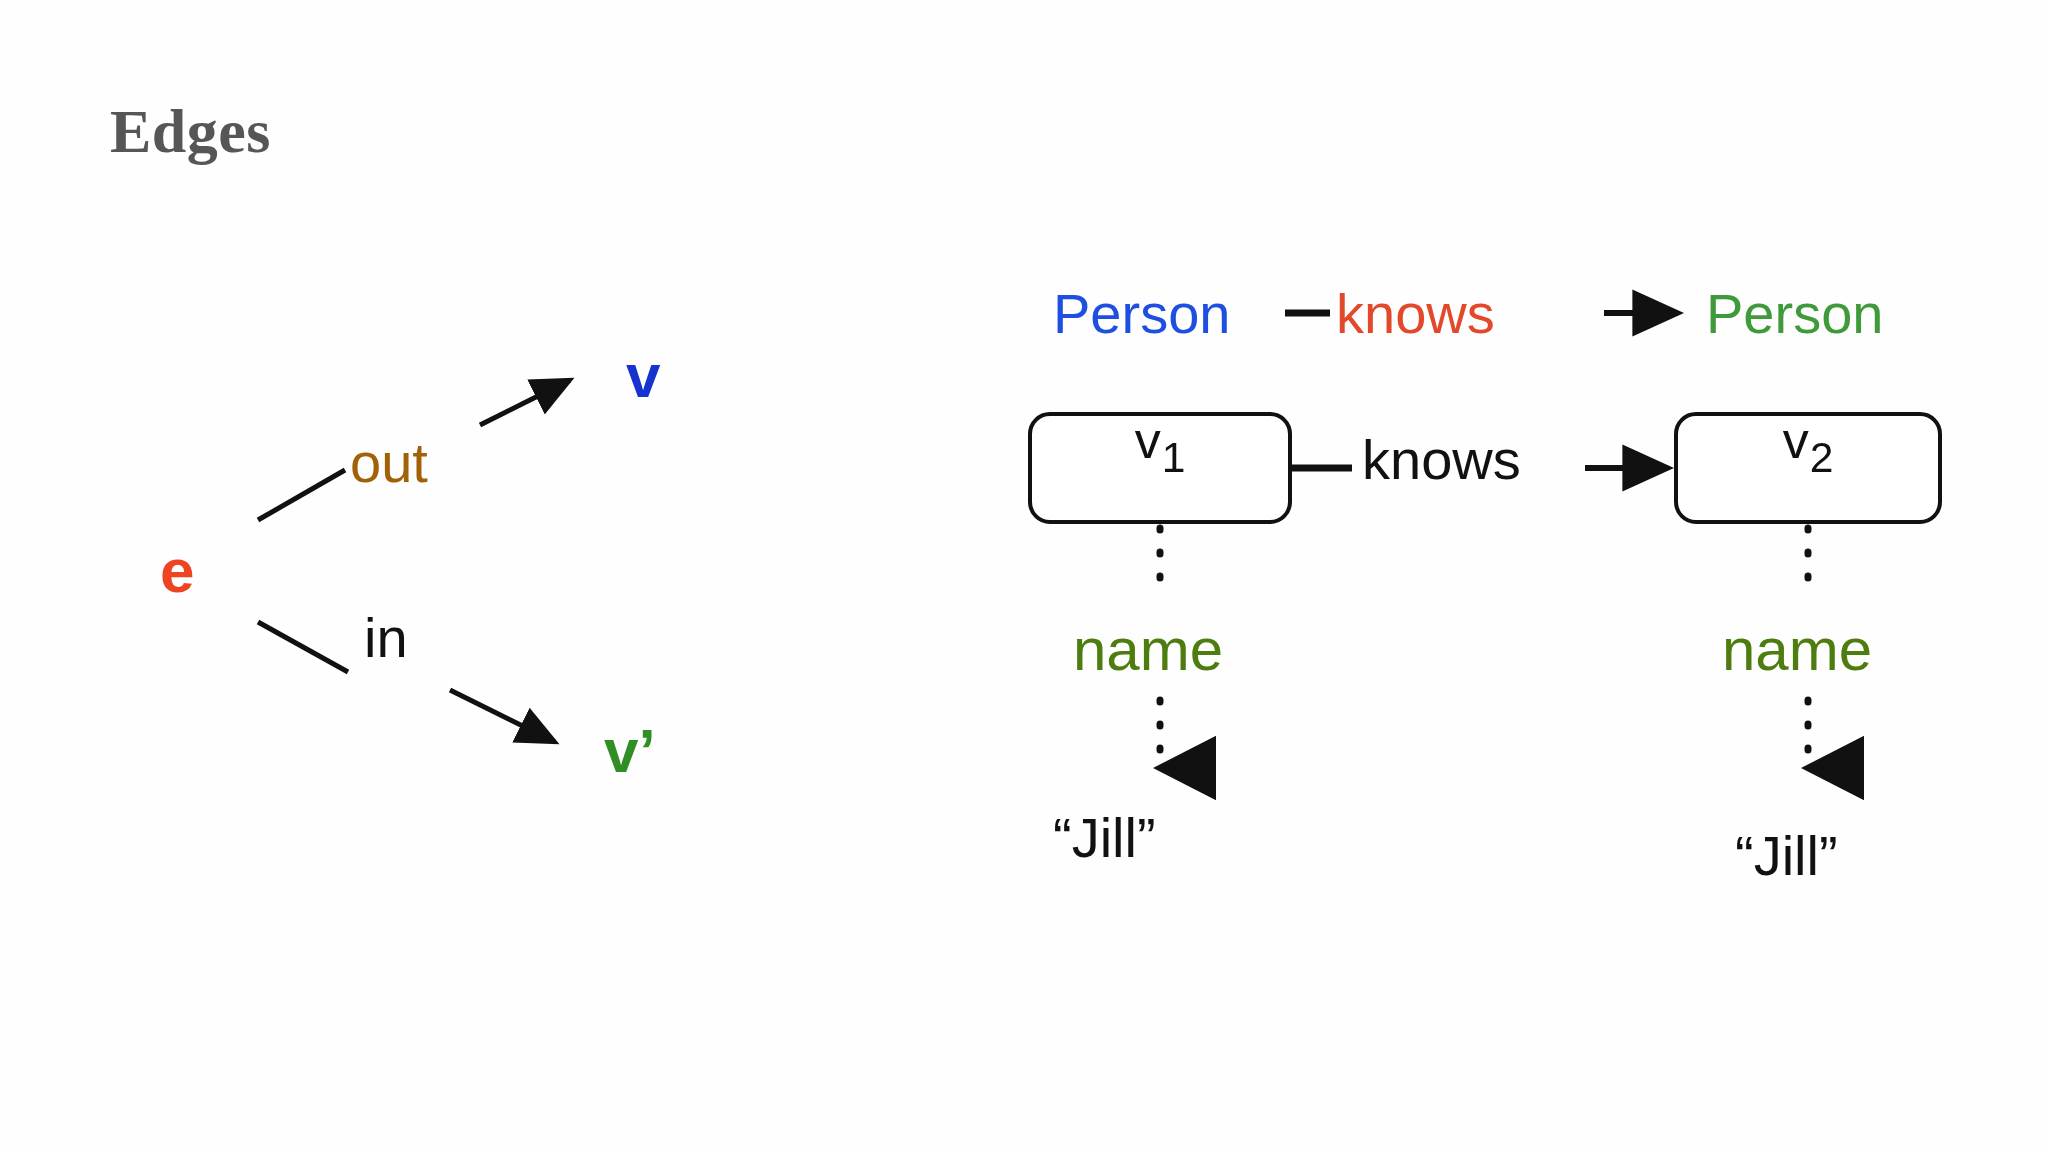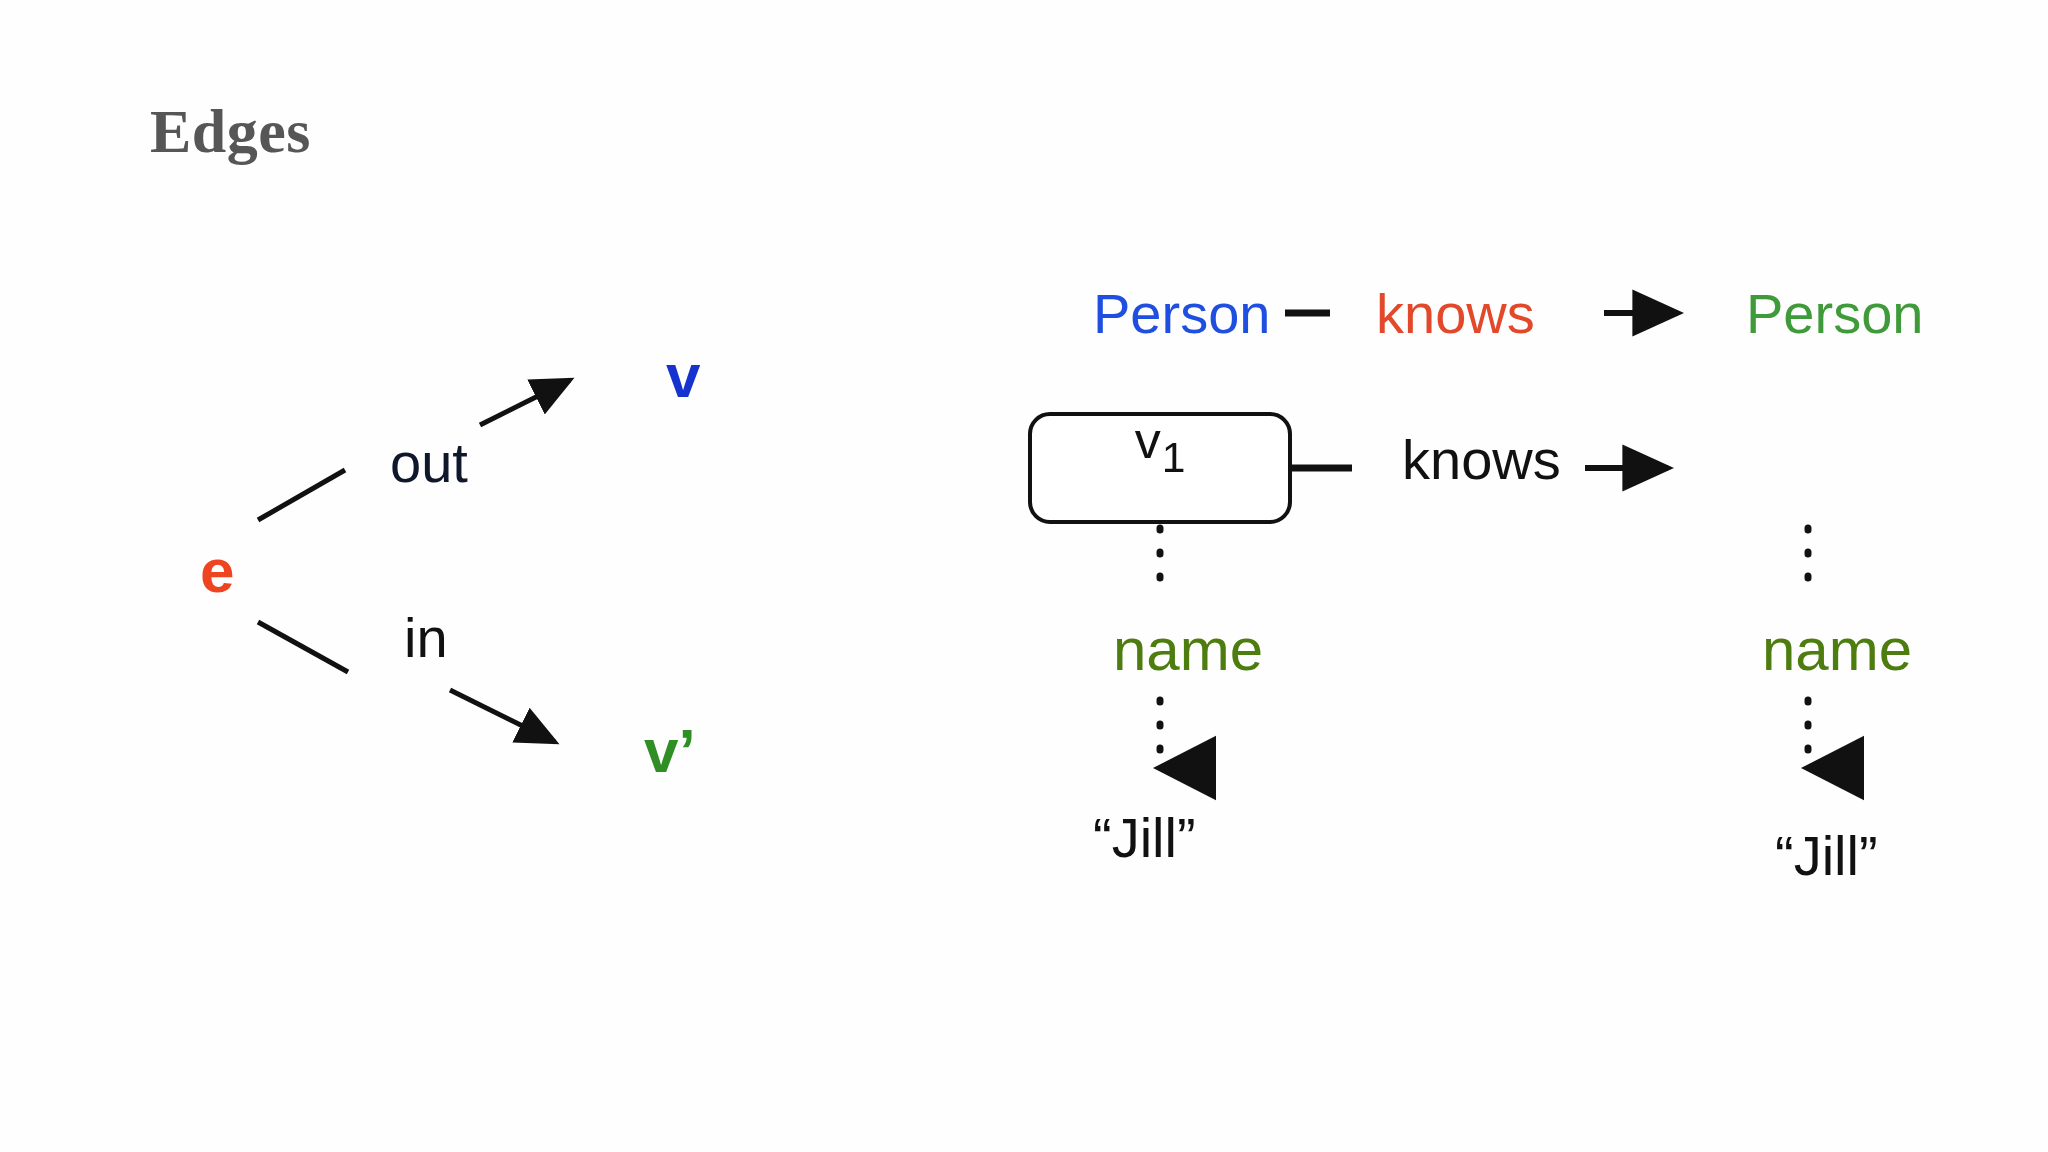--- a/index.html
+++ b/index.html
@@ -25,21 +25,20 @@
     color: #565656;
     letter-spacing: 0.5px;
     white-space: nowrap;
   }
 
   
   .lbl {
     position: absolute;
     white-space: nowrap;
     line-height: 1;
-    margin-left: 40px;
   }
 
   
   #left-diagram {
     position: absolute;
     left: 0;
     top: 0;
     width: 820px;
     height: 1152px;
   }
@@ -47,21 +46,21 @@
     left: 160px;
     top: 540px;
     font-size: 62px;
     font-weight: bold;
     color: #ee4422;
   }
   #label-out {
     left: 350px;
     top: 435px;
     font-size: 56px;
-    color: #0f172a;
+    color: #a16207;
   }
   #label-in {
     left: 364px;
     top: 610px;
     font-size: 56px;
     color: #111111;
   }
   #vertex-v {
     left: 626px;
     top: 345px;
@@ -235,20 +234,23 @@
     <div id="schema-knows" class="lbl schema-text">knows</div>
 
     <div id="schema-person-in" class="lbl schema-text">Person</div>
 
     <div id="vbox-1" class="vbox">
       <span class="vbox-label"><span>v</span><sub>1</sub></span>
     </div>
 
     <div id="instance-knows" class="lbl">knows</div>
 
+    <div id="vbox-2" class="vbox">
+      <span class="vbox-label"><span>v</span><sub>2</sub></span>
+    </div>
 
     <div id="prop-name-1" class="lbl prop-name">name</div>
 
     <div id="prop-name-2" class="lbl prop-name">name</div>
 
     <div id="literal-jack" class="lbl literal">“Jill”</div>
 
     <div id="literal-jill" class="lbl literal">“Jill”</div>
   </div>
 

